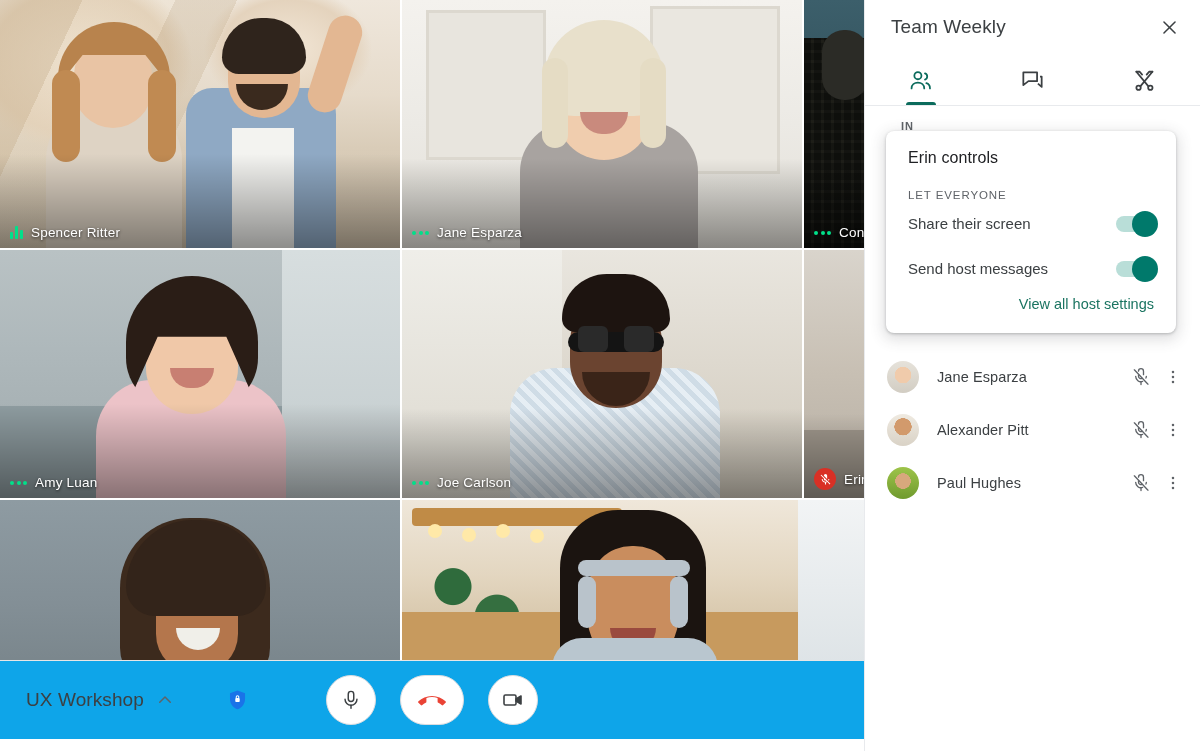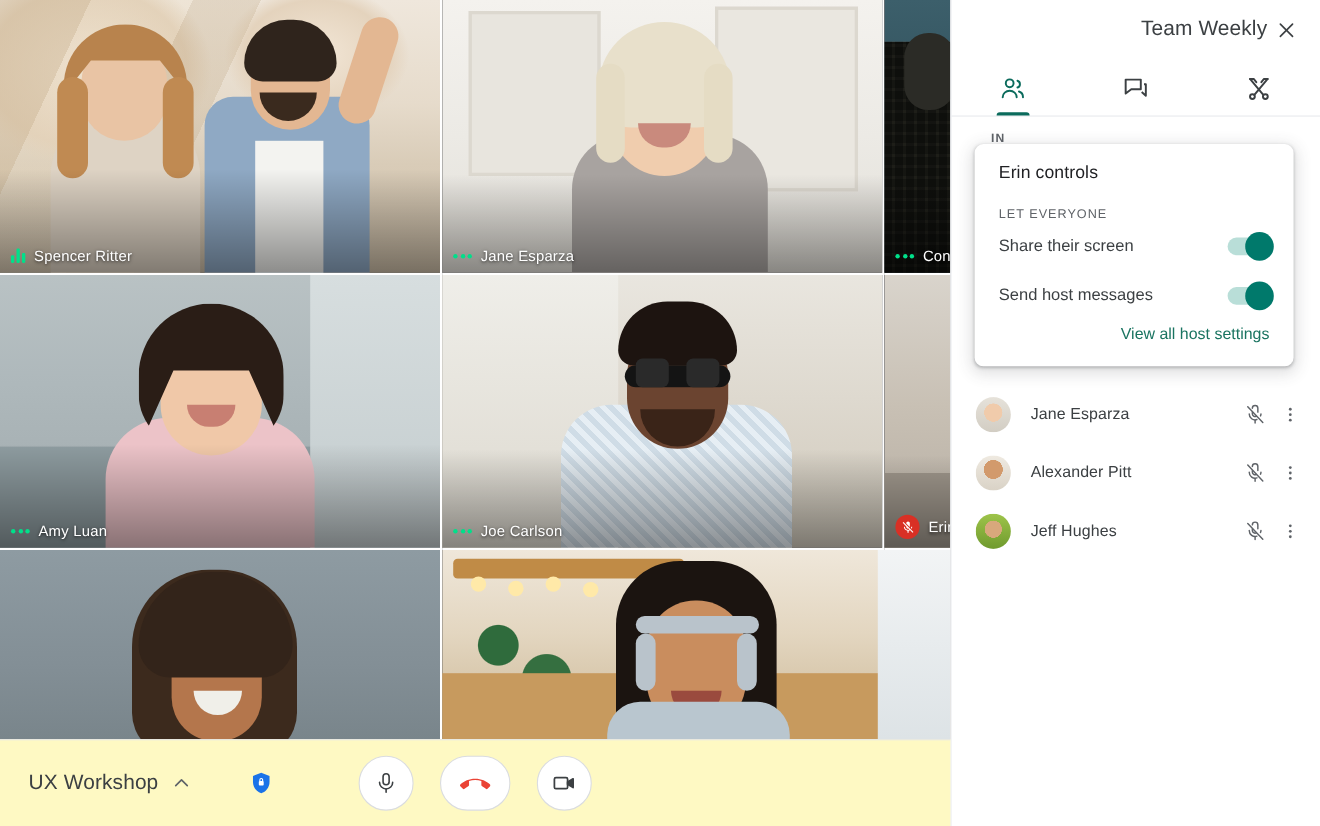--- a/index.html
+++ b/index.html
@@ -32,22 +32,22 @@
   .bars i:nth-child(2) { height: 13px; }
   .bars i:nth-child(3) { height: 9px; }
   .mutebadge {
     width: 22px; height: 22px; border-radius: 50%; background: #d93025;
     display: flex; align-items: center; justify-content: center; flex: none;
   }
   .mutebadge svg { width: 13px; height: 13px; fill: #fff; }
 
   
   .bottombar {
-    position: absolute; left: 0; bottom: 0; width: 864px; height: 79px;
-    background: #fef9c3; border-top: 1px solid #e6e6e6;
+    position: absolute; left: 0; bottom: 12px; width: 864px; height: 79px;
+    background: #0ea5e9; border-top: 1px solid #e6e6e6;
     display: flex; align-items: center; z-index: 30; padding-left: 16px;
   }
   .meetname { position: absolute; left: 26px; display: flex; align-items: center; gap: 12px; }
   .meetname .mtitle { font-size: 19px; color: #3c4043; letter-spacing: .1px; }
   .chev { width: 18px; height: 18px; display: block; }
   .shield { width: 19px; height: 22px; display: block; }
   .ctr-center { position: absolute; left: 0; right: 0; display: flex; justify-content: center; gap: 24px; }
   .cbtn {
     width: 50px; height: 50px; border-radius: 50%;
     border: 1px solid #dadce0; background: #fff;
@@ -55,21 +55,21 @@
   }
   .cbtn.hangup { width: 64px; height: 50px; border-radius: 25px; }
   .cbtn svg { display: block; }
 
   
   .panel {
     position: absolute; right: 0; top: 0; width: 336px; height: 751px;
     background: #fff; border-left: 1px solid #e8eaed; z-index: 20;
     display: flex; flex-direction: column;
   }
-  .panel-head { height: 54px; display: flex; align-items: center; padding: 0 14px 0 26px; text-align: right; }
+  .panel-head { height: 54px; display: flex; align-items: center; padding: 0 14px 0 26px; }
   .panel-title { font-size: 19px; color: #3c4043; flex: 1; letter-spacing: .1px; }
   .xbtn { width: 34px; height: 34px; display: flex; align-items: center; justify-content: center; cursor: pointer; border-radius: 50%; }
   .tabs { height: 52px; display: flex; border-bottom: 1px solid #e8eaed; }
   .tab { flex: 1; display: flex; align-items: flex-end; justify-content: center; cursor: pointer; position: relative; padding-bottom: 12px; }
   .tab svg { width: 25px; height: 25px; }
   .tab .ink { position: absolute; bottom: 0; left: 50%; transform: translateX(-50%); width: 30px; height: 3px; border-radius: 3px 3px 0 0; background: #0b6b5c; display: none; }
   .tab.active .ink { display: block; }
 
   .plist { flex: 1; overflow: hidden; position: relative; }
   .section-label {
@@ -495,21 +495,21 @@
               <circle cx="12" cy="12" r="1.7"></circle>
               <circle cx="12" cy="18.6" r="1.7"></circle>
             </svg>
         </span>
       </div>
 
       <div class="prow">
         <span class="pav">
             <span class="face" style="background:radial-gradient(circle at 50% 44%,#d8a87c 0 32%,transparent 33%),linear-gradient(180deg,#9ec44a,#6f9a2e);"></span>
           </span>
-        <span class="pname">Jeff Hughes</span>
+        <span class="pname">Paul Hughes</span>
         <span class="picon">
           <svg viewBox="0 0 24 24" fill="none" stroke="#5f6368" stroke-width="1.6" stroke-linecap="round">
               <path d="M9 5a3 3 0 016 0v4.2"></path>
               <path d="M9 9.4V11a3 3 0 004.3 2.7"></path>
               <path d="M5.6 11.2A6.4 6.4 0 0014 17.3M17.9 13.3c.3-.66.5-1.37.5-2.1"></path>
               <line x1="12" y1="18" x2="12" y2="21"></line>
               <line x1="4" y1="3.4" x2="20.4" y2="20.6"></line>
             </svg>
         </span>
         <span class="pmore">

